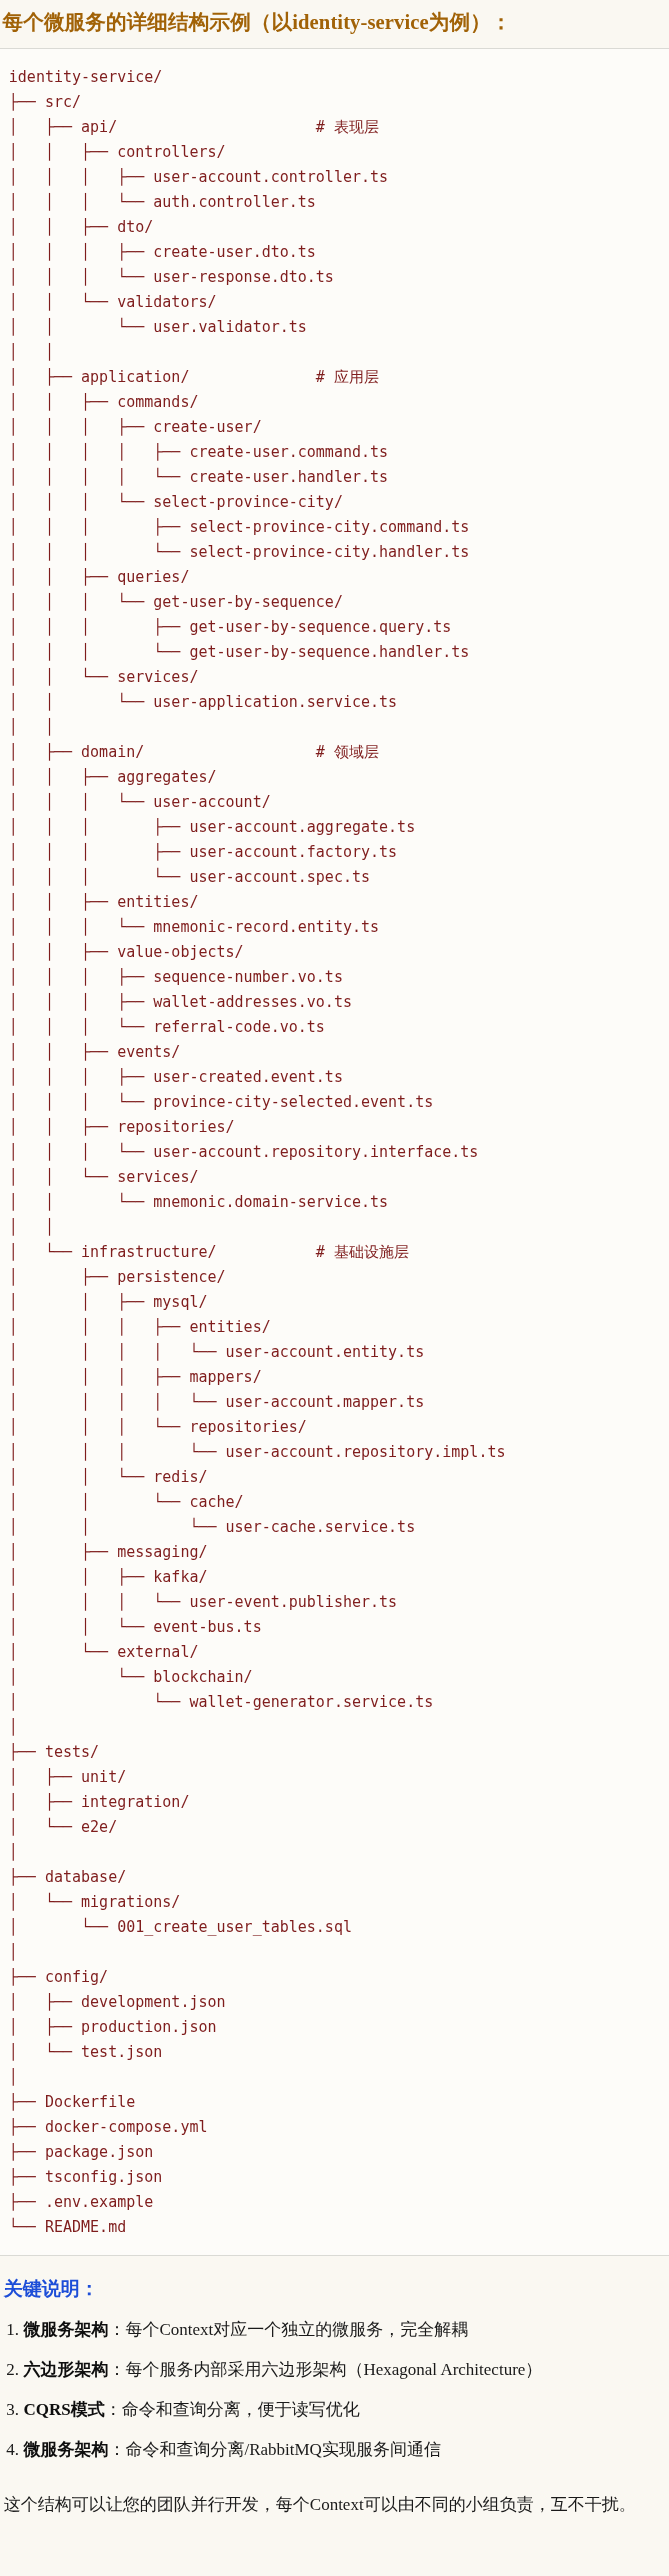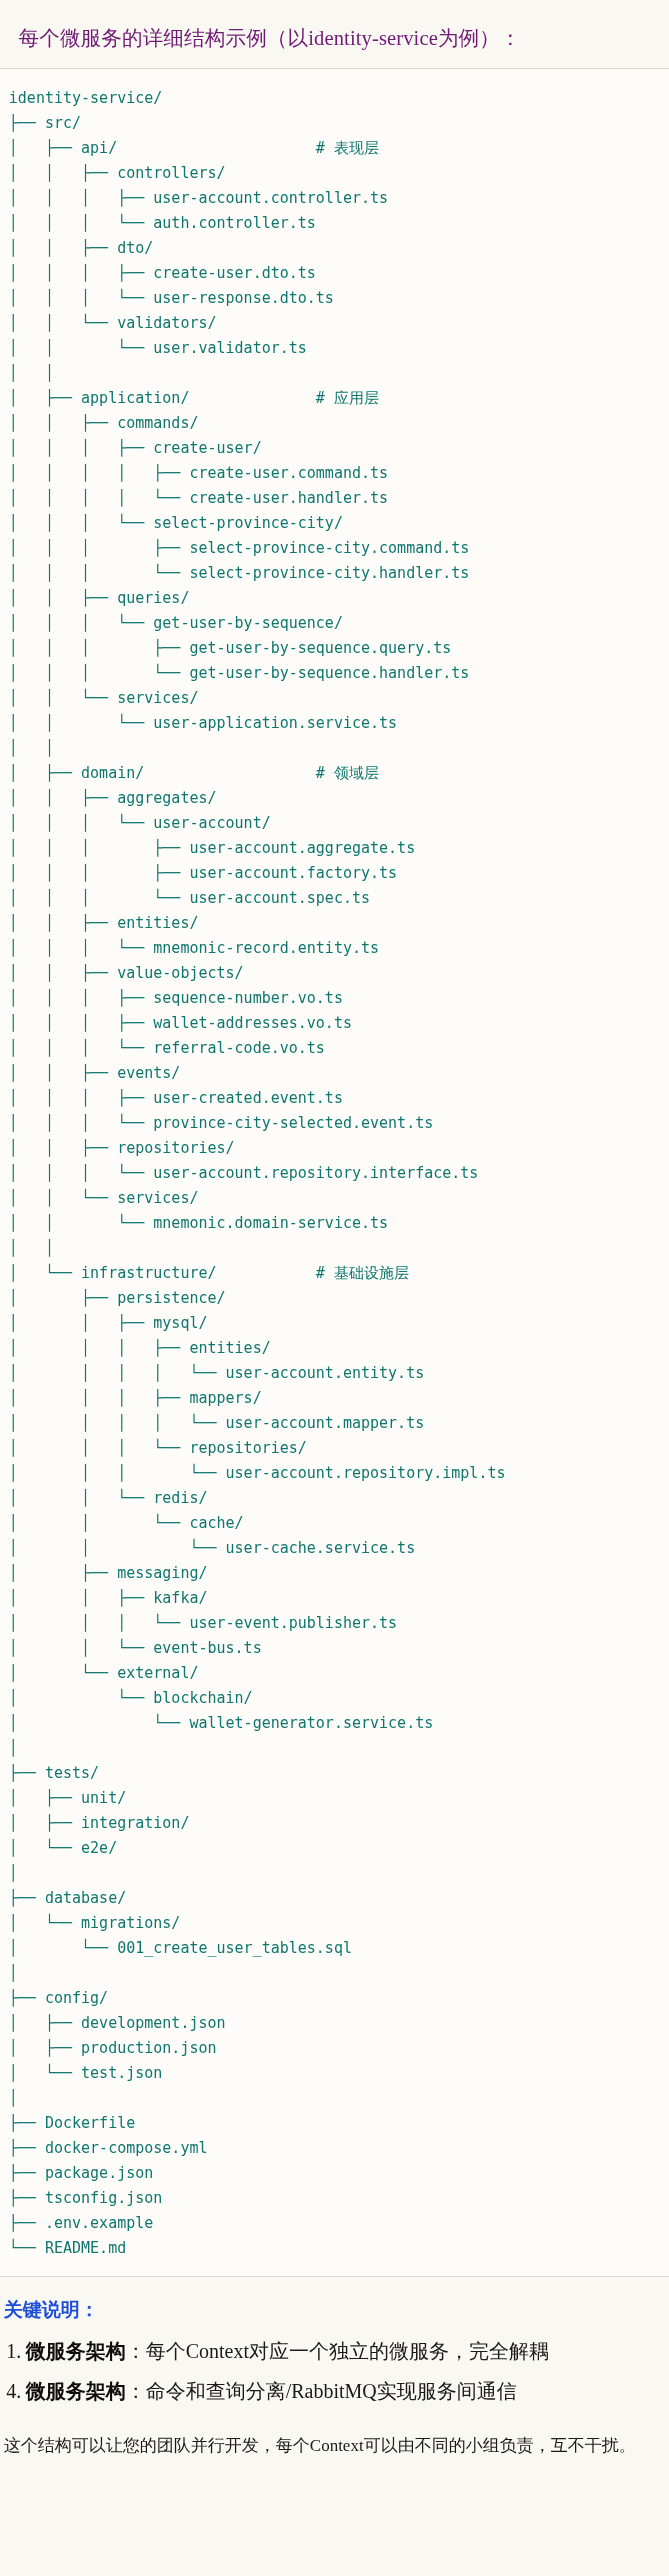--- a/index.html
+++ b/index.html
@@ -7,58 +7,58 @@
     width: 669px;
     height: 2576px;
     background: #faf8f2;
     color: #161616;
     font-family: "Liberation Serif", serif;
     overflow: hidden;
     box-sizing: border-box;
   }
   .page { width: 100%; height: 100%; }
   h1.page-title {
-    margin: 16px;
+    margin: 0;
     padding: 8.8px 5px 0 2.5px;
     font-size: 20.6px;
     line-height: 27.5px;
-    font-weight: 400;
-    color: #701a75;
+    font-weight: 700;
+    color: #a16207;
     letter-spacing: 0.1px;
   }
   .codeblock {
     margin-top: 11.3px;
     background: #fdfcf9;
     border-top: 0.6px solid #dadad5;
     border-bottom: 0.6px solid #dadad5;
   }
   pre.tree {
     margin: 0;
     padding: 16.3px 6.3px 15px 8.8px;
     font-family: "DejaVu Sans Mono", monospace;
     font-size: 15px;
     line-height: 25px;
-    color: #0f766e;
+    color: #7f1d1d;
     white-space: pre;
   }
   .notes { padding: 22.5px 6.3px 0 3.8px; }
   h2.notes-heading {
     margin: 0 0 20px 0;
     font-size: 19px;
     line-height: 21px;
     font-weight: 700;
     color: #1d4ed8;
   }
   ol.notes-list {
     list-style: none;
     margin: 0;
     padding: 0 0 0 2.5px;
   }
   ol.notes-list li {
-    font-size: 20px;
+    font-size: 17px;
     line-height: 22.5px;
     margin-bottom: 17.5px;
     color: #1a1a1a;
   }
   ol.notes-list li .num { margin-right: 4.4px; }
   ol.notes-list li strong { font-weight: 700; color: #0e0e0e; }
   p.closing {
     margin: 0;
     padding-top: 15px;
     margin-left: -2.5px;
@@ -163,20 +163,22 @@
 ├── tsconfig.json
 ├── .env.example
 └── README.md</pre>
   </div>
 
   <section class="notes">
     <h2 class="notes-heading">关键说明：</h2>
 
     <ol class="notes-list">
         <li><span class="num">1.</span><strong>微服务架构</strong><span>：每个Context对应一个独立的微服务，完全解耦</span></li>
+        <li><span class="num">2.</span><strong>六边形架构</strong><span>：每个服务内部采用六边形架构（Hexagonal Architecture）</span></li>
+        <li><span class="num">3.</span><strong>CQRS模式</strong><span>：命令和查询分离，便于读写优化</span></li>
         <li><span class="num">4.</span><strong>微服务架构</strong><span>：命令和查询分离/RabbitMQ实现服务间通信</span></li>
       </ol>
 
     <p class="closing">这个结构可以让您的团队并行开发，每个Context可以由不同的小组负责，互不干扰。</p>
   </section>
 
 </div>
 
 
 </body></html>

